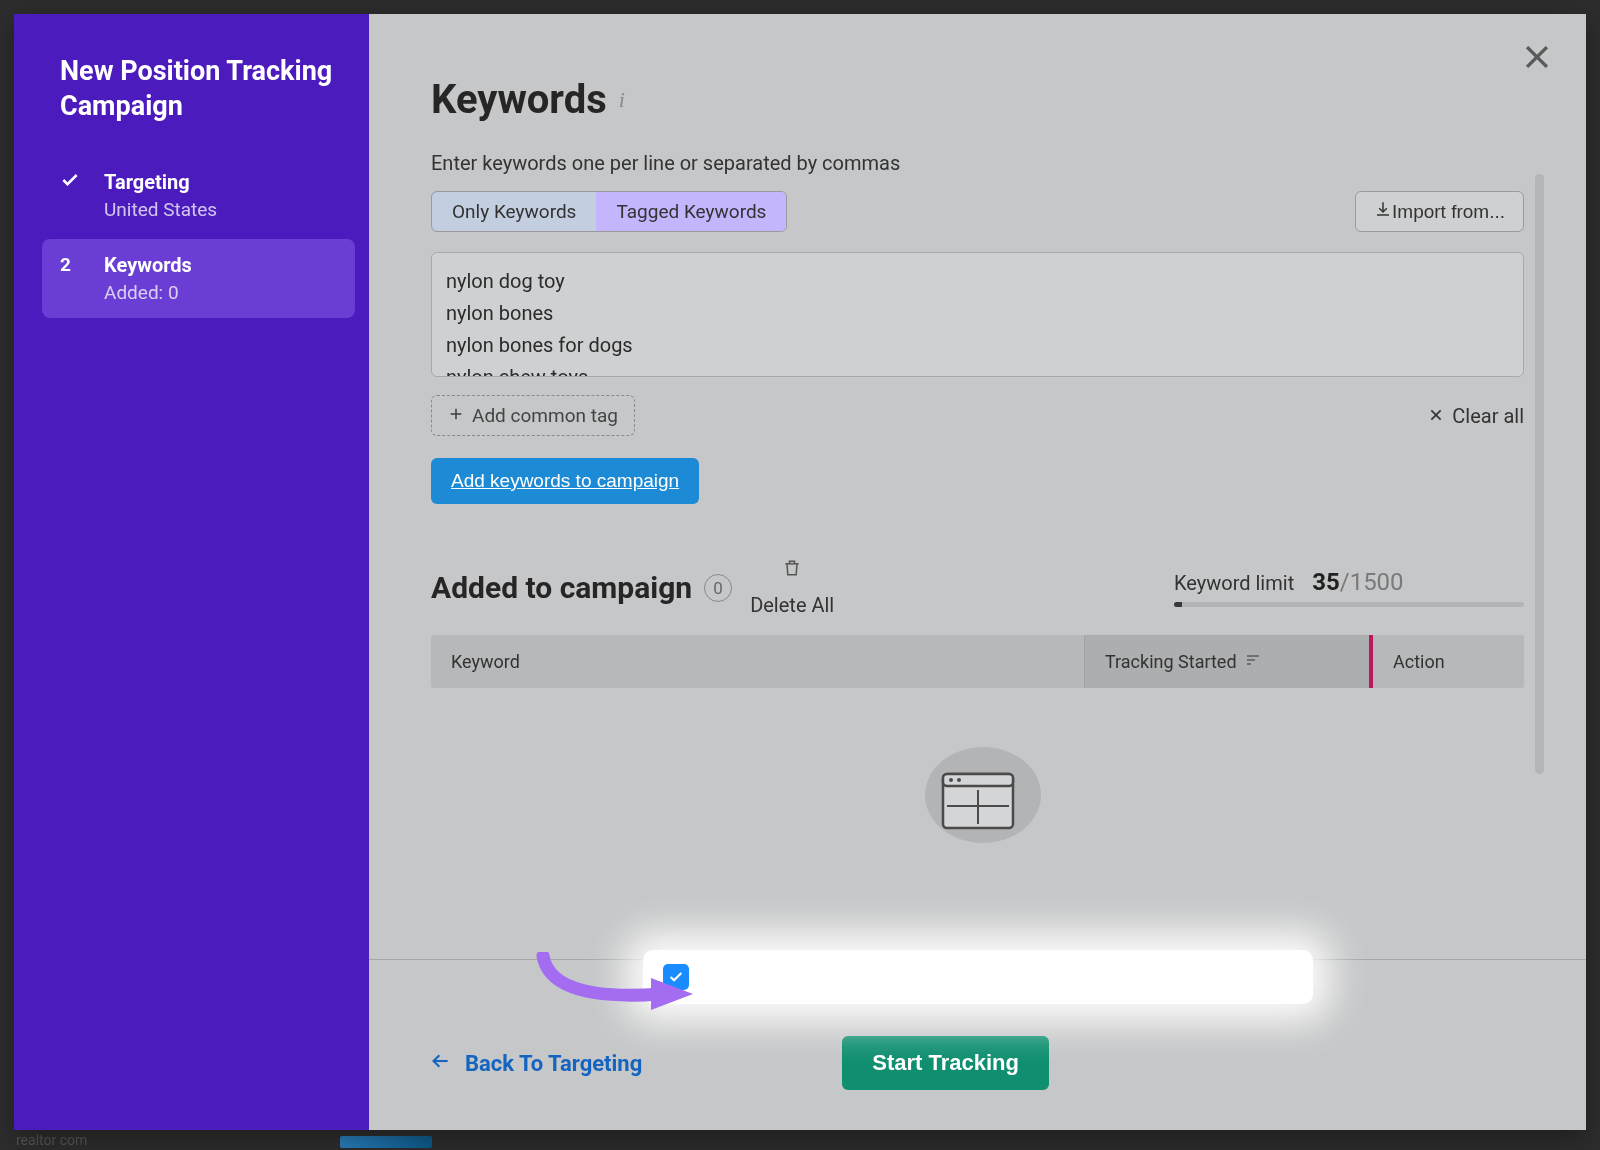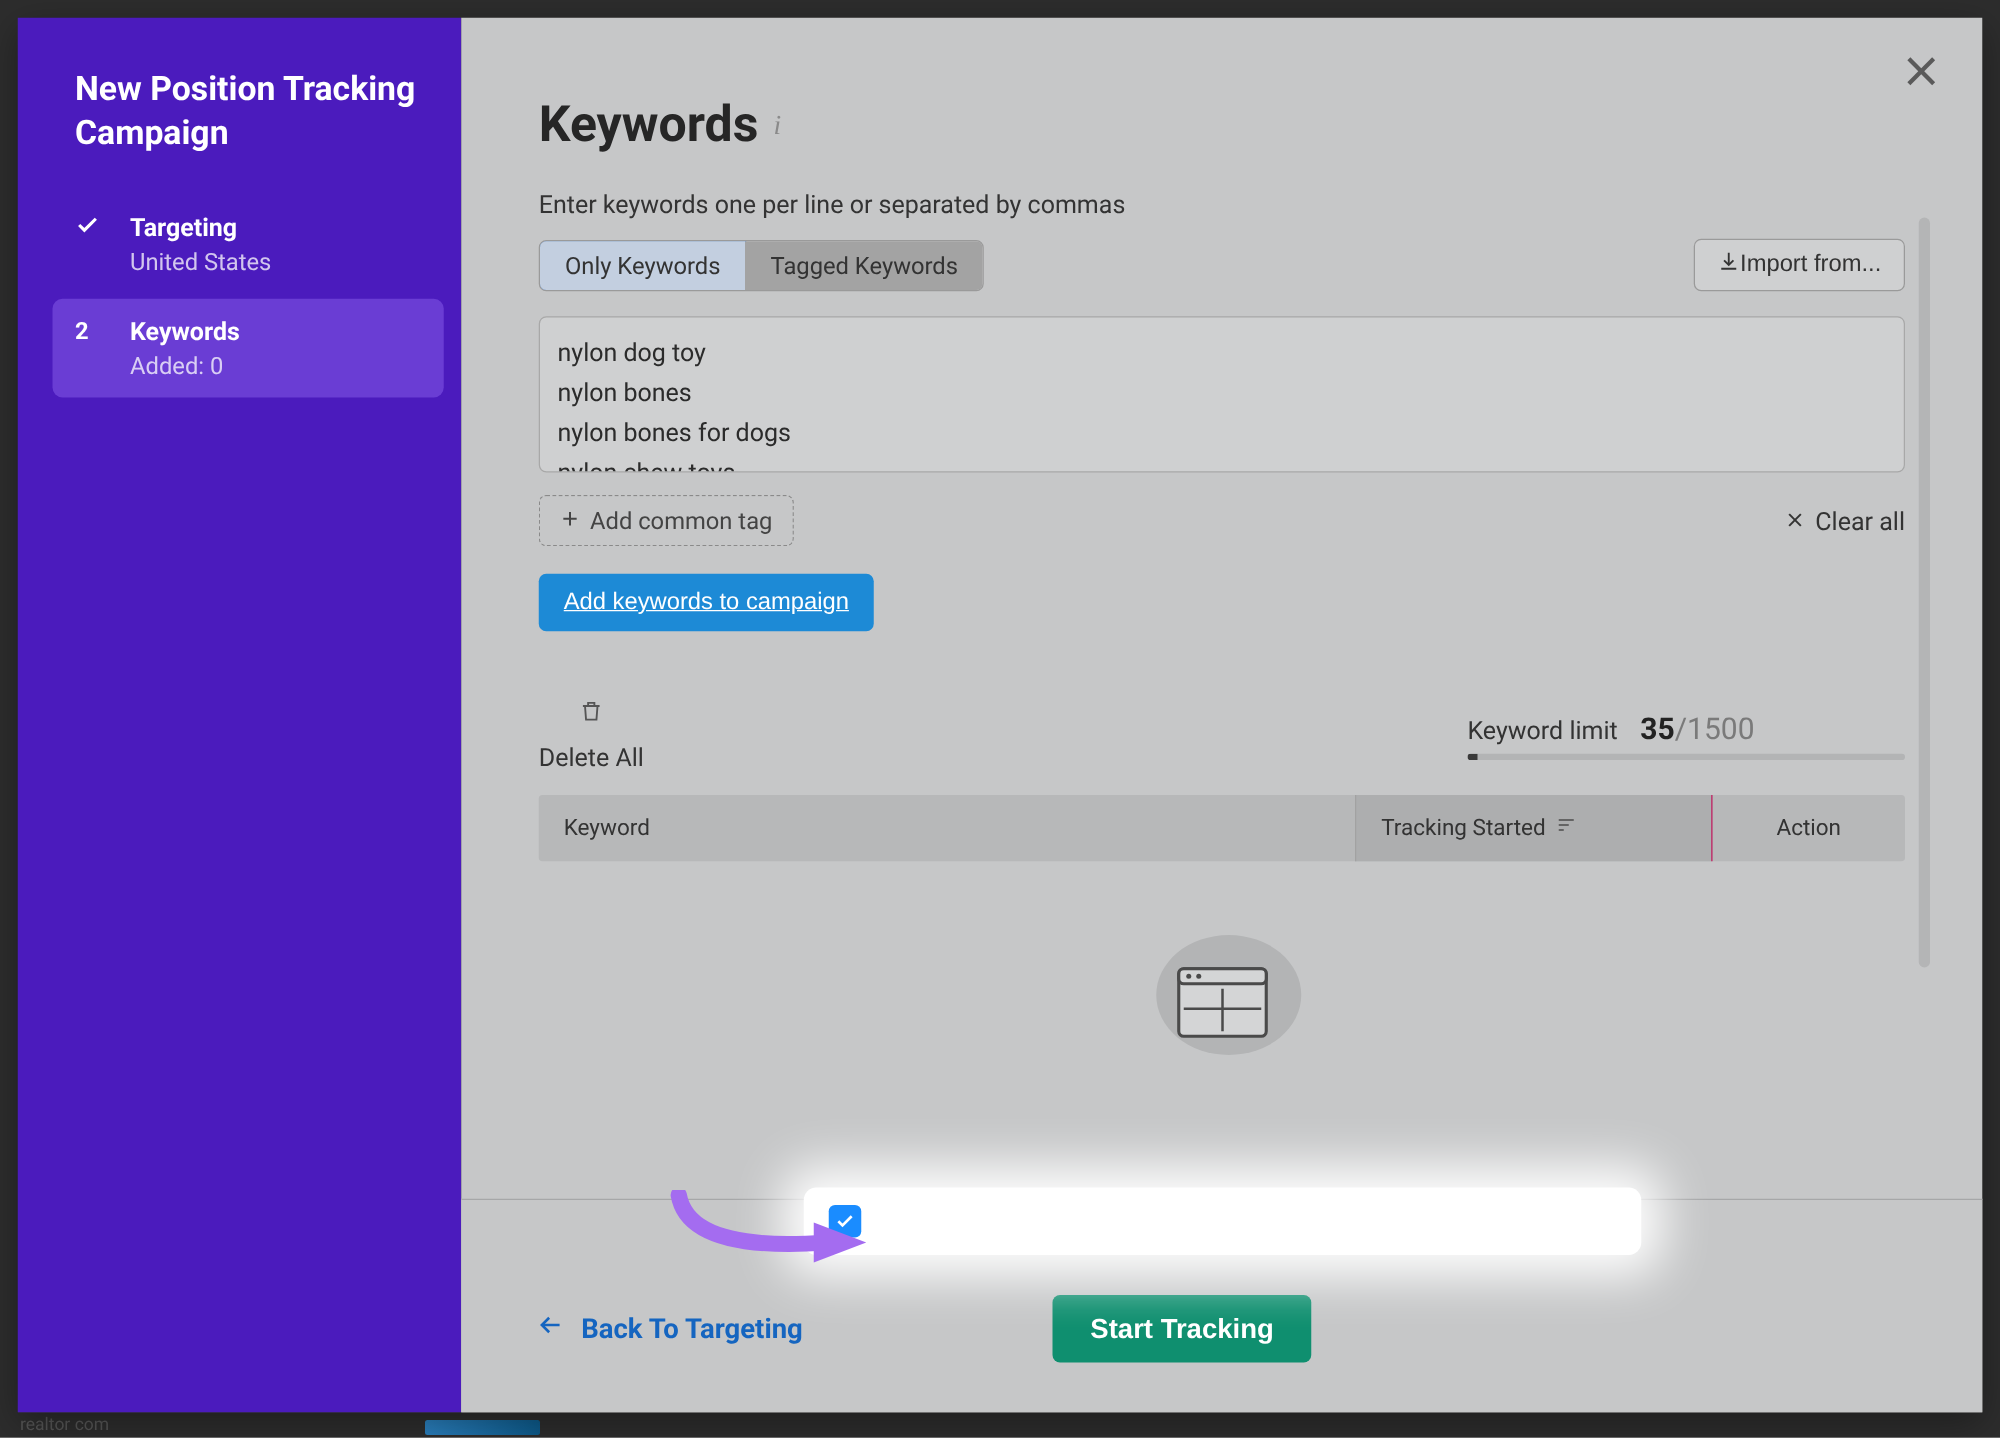--- a/index.html
+++ b/index.html
@@ -117,21 +117,21 @@
 }
 .tabs {
   display: flex;
   border: 1px solid #9a9a9a;
   border-radius: 6px;
   overflow: hidden;
 }
 .tab {
   padding: 8px 20px;
   font-size: 19px;
-  background: #a3a3a3;
+  background: #c4b5fd;
   color: #333;
   border-right: 1px solid #9a9a9a;
   cursor: pointer;
 }
 .tab:last-child { border-right: none; }
 .tab.active {
   background: #c3cfe0;
   border: 1px solid #5b8fd6;
   margin: -1px;
   border-radius: 6px 0 0 6px;
@@ -271,21 +271,21 @@
   border-radius: 3px;
   font-size: 18px;
   color: #333;
 }
 .th {
   padding: 16px 20px;
 }
 .th-keyword { flex: 1; }
 .th-tracking { width: 285px; border-left: 1px solid #a2a2a2; display:flex; align-items:center; gap:8px; background:#adaeaf;}
 .th-tracking svg { width: 16px; height: 16px; fill: #555; }
-.th-action { width: 155px; text-align: center; border-left: 1px solid #be185d; }
+.th-action { width: 155px; text-align: left; border-left: 4px solid #be185d; }
 
 .empty-ill {
   display: flex;
   justify-content: center;
   padding: 52px 0 80px 0;
 }
 .empty-ill svg { width: 130px; height: 120px; }
 
 .scrollbar {
   position: absolute;
@@ -475,20 +475,24 @@
               </svg>
           </span>
           <span>Clear all</span>
         </div>
       </div>
 
       <button class="add-kw-btn">Add keywords to campaign</button>
 
       <div class="campaign-header">
         <div class="left-camp">
+          <div class="campaign-title">
+            <span>Added to campaign</span>
+            <span class="count-badge">0</span>
+          </div>
           <div class="delete-all">
             <span>
               <svg viewBox="0 0 24 24">
                   <path d="M4 7h16"></path>
                   <path d="M9 7V4h6v3"></path>
                   <path d="M6 7l1 13h10l1-13"></path>
                 </svg>
             </span>
             <span>Delete All</span>
           </div>

